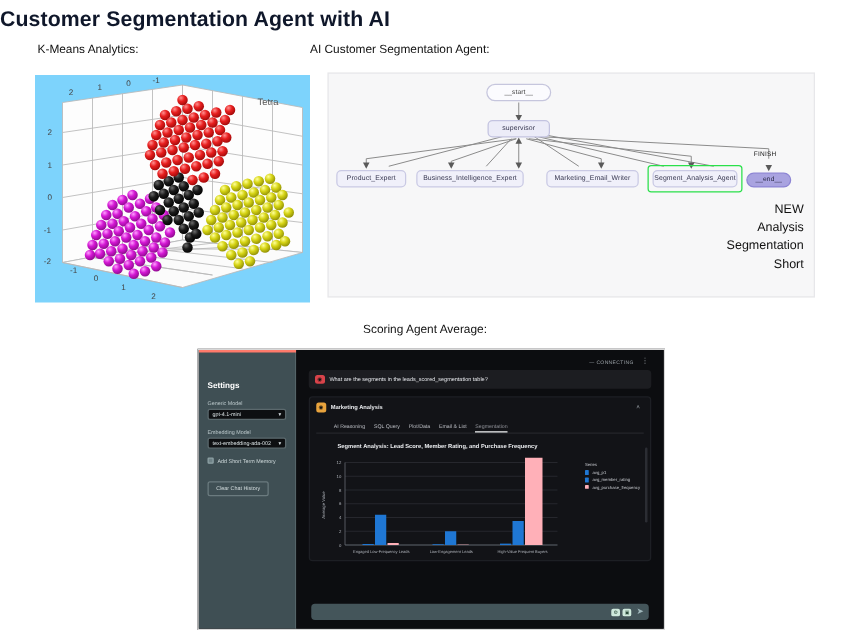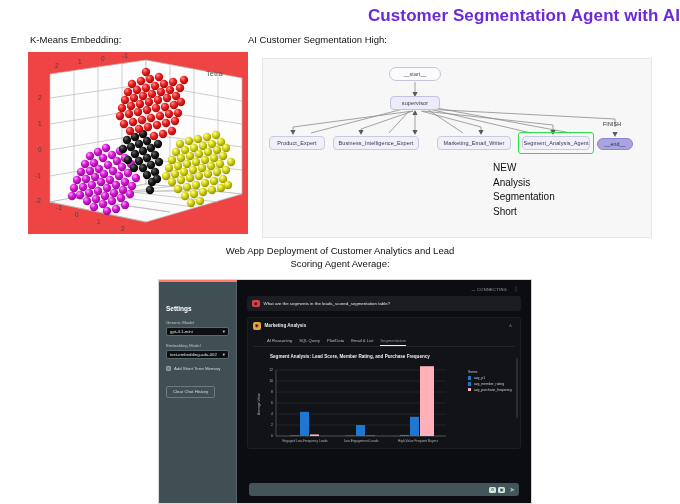--- a/index.html
+++ b/index.html
@@ -9,43 +9,43 @@
     background: #ffffff;
     font-family: "Liberation Sans", sans-serif;
     color: #111;
     position: relative;
     overflow: hidden;
   }
 
   
   .page-title {
     position:absolute; top:6px; left:0; width:680px;
-    text-align:right;
+    text-align:left;
     font-size:17px; font-weight:bold; letter-spacing:0.1px;
-    color:#6d28d9;
+    color:#0f172a;
   }
 
   
   .cap-kmeans {
     position:absolute; left:30px; top:34px;
     font-size:9.5px; color:#111;
   }
   .cap-agent {
     position:absolute; left:248px; top:34px;
     font-size:9.5px; color:#111;
   }
   .cap-webapp {
     position:absolute; left:150px; top:244px; width:380px;
     text-align:center; font-size:9.5px; line-height:13px; color:#111;
   }
 
   
   .scatter-wrap {
-    position:absolute; left:28px; top:52px; width:220px; height:182px;
-    background:#ef4444;
+    position:absolute; left:28px; top:60px; width:220px; height:182px;
+    background:#7dd3fc;
   }
   .scatter-svg { display:block; }
 
   
   .agent-panel {
     position:absolute; left:262px; top:58px; width:390px; height:180px;
     background:#f7f7f8;
     border:1px solid #e7e7ea;
   }
   .agent-svg { position:absolute; left:0; top:0; }
@@ -74,21 +74,21 @@
     border:1.6px solid #2ae04a;
     border-radius:3px;
   }
   .finish-label {
     position:absolute;
     font-size:5.2px; color:#222;
     letter-spacing:0.2px;
   }
   .new-agent-note {
     position:absolute;
-    text-align:left;
+    text-align:right;
     font-size:10px; line-height:14.5px;
     color:#111;
   }
 
   
   .webapp {
     position:absolute; left:158px; top:279px; width:374px; height:225px;
     background:#0e0f12;
     border:1px solid #d8d8d8;
     overflow:hidden;
@@ -206,24 +206,24 @@
   .wa-scrollbar {
     position:absolute; right:2px; top:40px; width:2px; height:60px;
     background:#2b2d33; border-radius:1px;
   }
 </style>
 </head>
 <body>
 
 <div class="page-title">Customer Segmentation Agent with AI</div>
 
-<div class="cap-kmeans">K-Means Embedding:</div>
-<div class="cap-agent">AI Customer Segmentation High:</div>
+<div class="cap-kmeans">K-Means Analytics:</div>
+<div class="cap-agent">AI Customer Segmentation Agent:</div>
 <div class="cap-webapp">
-  <span>Web App Deployment of Customer Analytics and Lead</span><br>
+  <br>
   <span>Scoring Agent Average:</span>
 </div>
 
 <div class="scatter-wrap">
   <svg class="scatter-svg" width="220" height="182" viewBox="0 0 220 182">
     <defs>
       <radialGradient id="gRed" cx="35%" cy="30%" r="75%">
         <stop offset="0%" stop-color="#ff8f8f"></stop>
           <stop offset="45%" stop-color="#e81f1f"></stop>
           <stop offset="100%" stop-color="#9e0808"></stop>

